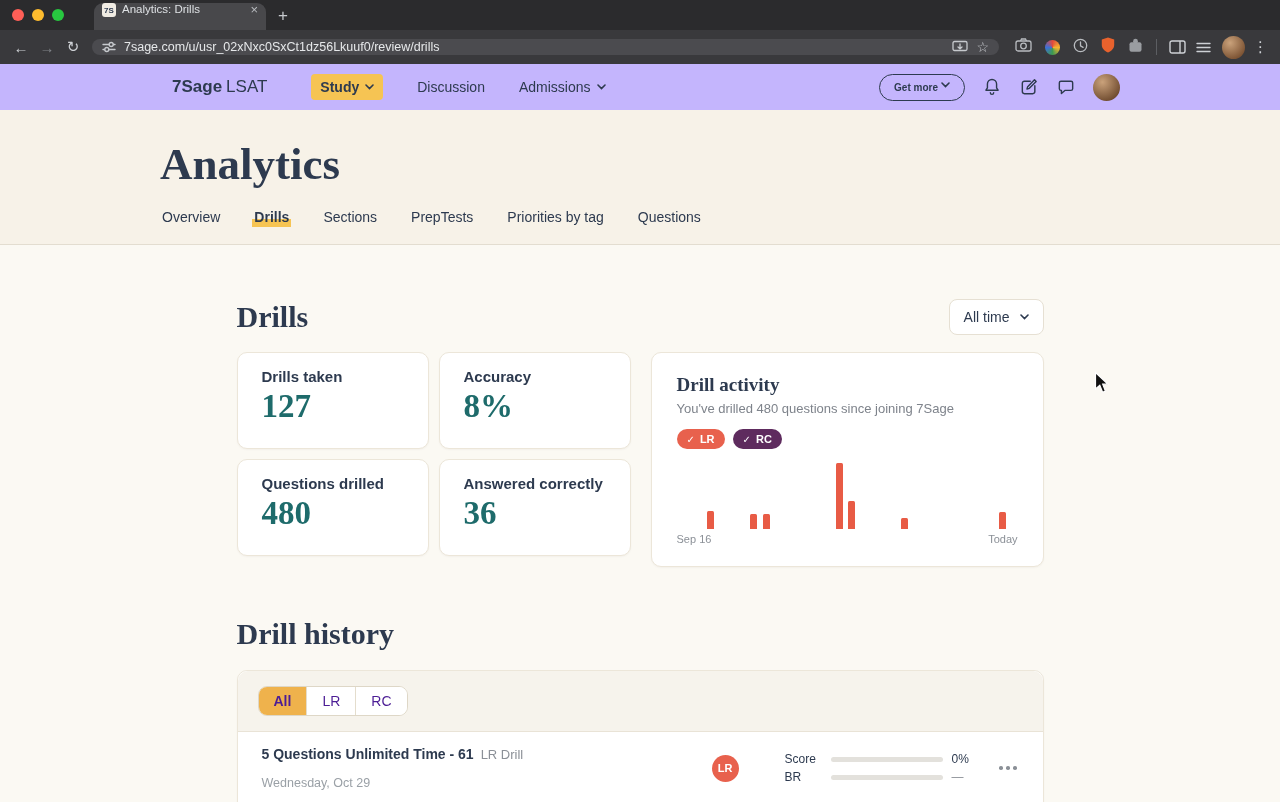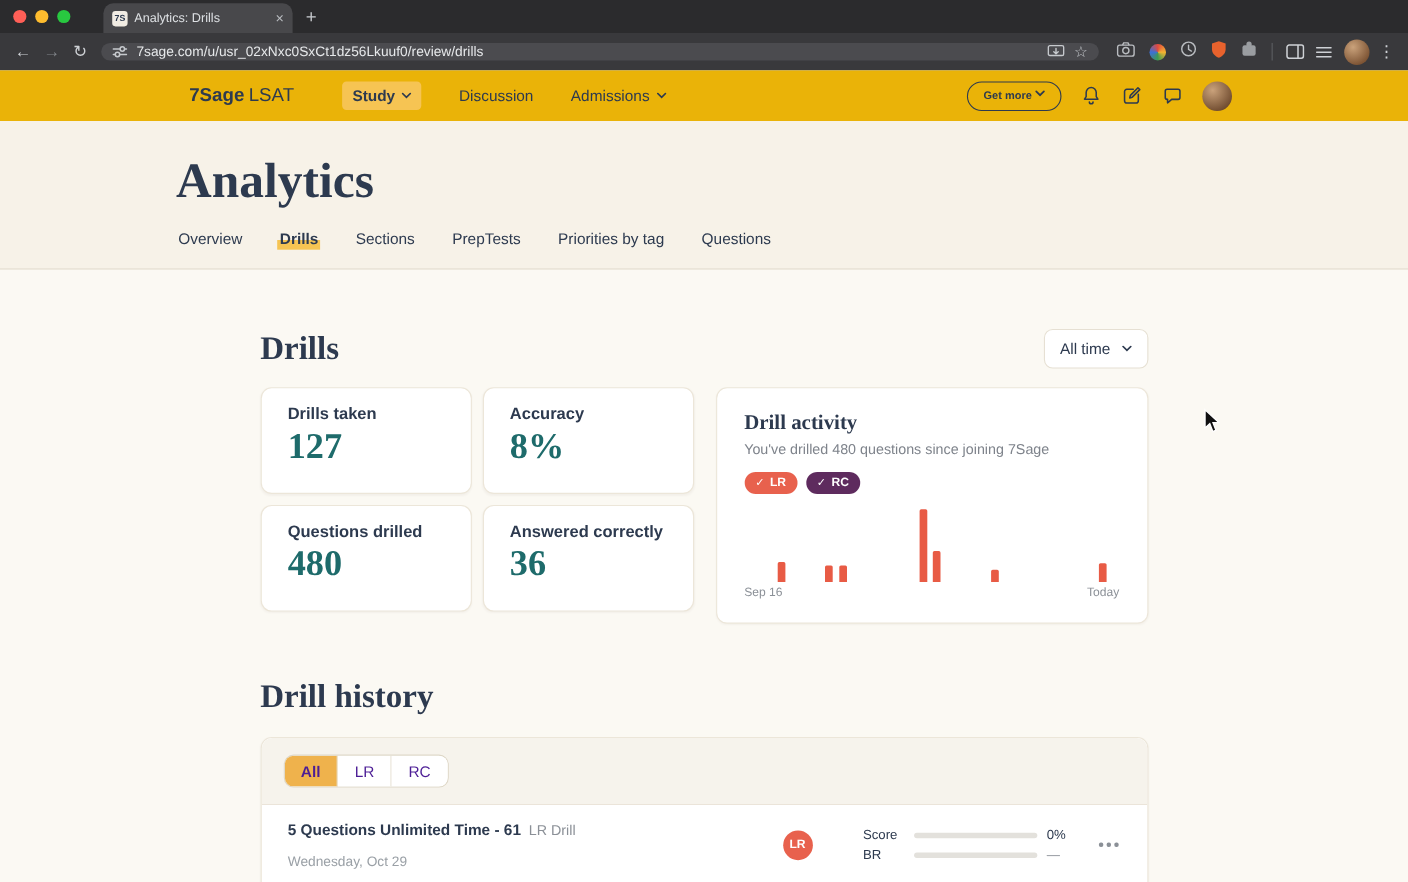--- a/index.html
+++ b/index.html
@@ -7,41 +7,41 @@
   body { font-family:"Liberation Sans","DejaVu Sans",sans-serif; }
   .screen { width:1280px; height:802px; position:relative; overflow:hidden; background:#fbf9f3; margin:0 auto; }
 
   
   .tabstrip { height:30px; background:#2b2b2d; display:flex; align-items:flex-end; }
   .lights { display:flex; gap:8px; margin:0 0 9px 12px; }
   .light { width:12px; height:12px; border-radius:50%; }
   .light.close { background:#ff5f57; }
   .light.min { background:#febc2e; }
   .light.max { background:#28c840; }
-  .tab { margin-left:30px; width:172px; height:27px; background:#48484b; border-radius:9px 9px 0 0; display:flex; align-items:center; padding:0 8px; gap:6px; }
+  .tab { margin-left:30px; width:172px; height:27px; background:#48484b; border-radius:9px 9px 0 0; display:flex; align-items:flex-start; padding:0 8px; gap:6px; }
   .favicon { width:14px; height:14px; background:#f1ece3; border-radius:3px; color:#2d3a4f; font-size:8px; font-weight:bold; display:flex; align-items:center; justify-content:center; flex:none; }
   .tab-title { color:#dde0e3; font-size:11.5px; flex:1; white-space:nowrap; overflow:hidden; }
   .tab-close { color:#b9bcc0; font-size:13px; line-height:1; cursor:default; }
   .newtab { color:#c6c9cd; font-size:17px; margin:0 0 4px 12px; }
 
   .toolbar { height:34px; background:#39393c; display:flex; align-items:center; padding:0 8px; }
   .tb-btn { width:26px; height:26px; display:flex; align-items:center; justify-content:center; color:#ced1d5; font-size:15px; border-radius:50%; flex:none; }
   .tb-btn.dim { color:#808489; }
   .omnibox { flex:1; height:16px; background:#4b4b4f; border-radius:13px; display:flex; align-items:center; padding:0 10px; margin:0 10px 0 6px; gap:8px; min-width:0; }
   .url { color:#e6e8ea; font-size:12.5px; flex:1; white-space:nowrap; overflow:hidden; }
   .omni-ic { display:flex; align-items:center; flex:none; }
   .star { color:#c6c9cd; font-size:14px; line-height:1; }
   .ext { display:flex; align-items:center; gap:13px; margin:0 6px; flex:none; }
   .color-ext { width:15px; height:15px; border-radius:50%; background:conic-gradient(#e2493d,#f4b331,#3d9a50,#3c6fd6,#e2493d); }
   .divider { width:1px; height:16px; background:#5c5e62; margin:0 7px; flex:none; }
   .tb-avatar { width:23px; height:23px; border-radius:50%; background:radial-gradient(circle at 35% 30%, #caa27b, #7d5434 75%); flex:none; margin:0 6px; }
   .kebab { color:#ced1d5; font-size:15px; margin:0 4px 0 2px; flex:none; }
 
   
-  .site-header { height:46px; background:#eab308; display:flex; align-items:center; }
+  .site-header { height:46px; background:#c4b5fd; display:flex; align-items:center; }
   .wrap960 { width:960px; margin:0 auto; }
   .header-inner { display:flex; align-items:center; }
   .logo { font-size:17px; color:#2d3a4f; white-space:nowrap; margin-left:12px; }
   .logo .lp { font-weight:800; }
   .logo .ls { font-weight:500; margin-left:4px; }
   .main-nav { display:flex; gap:34px; margin-left:44px; align-items:center; }
   .nav-item { font-size:14px; color:#2d3a4f; display:flex; align-items:center; gap:6px; font-weight:500; cursor:default; }
   .nav-item.hl { background:#f6c453; padding:5px 9px; border-radius:4px; font-weight:600; }
   .header-right { margin-left:auto; display:flex; align-items:center; gap:17px; }
   .get-more { display:flex; gap:3px; border:1.5px solid #2d3a4f; border-radius:17px; padding:7px 14px; font-size:10px; font-weight:600; color:#2d3a4f; background:transparent; font-family:inherit; }

